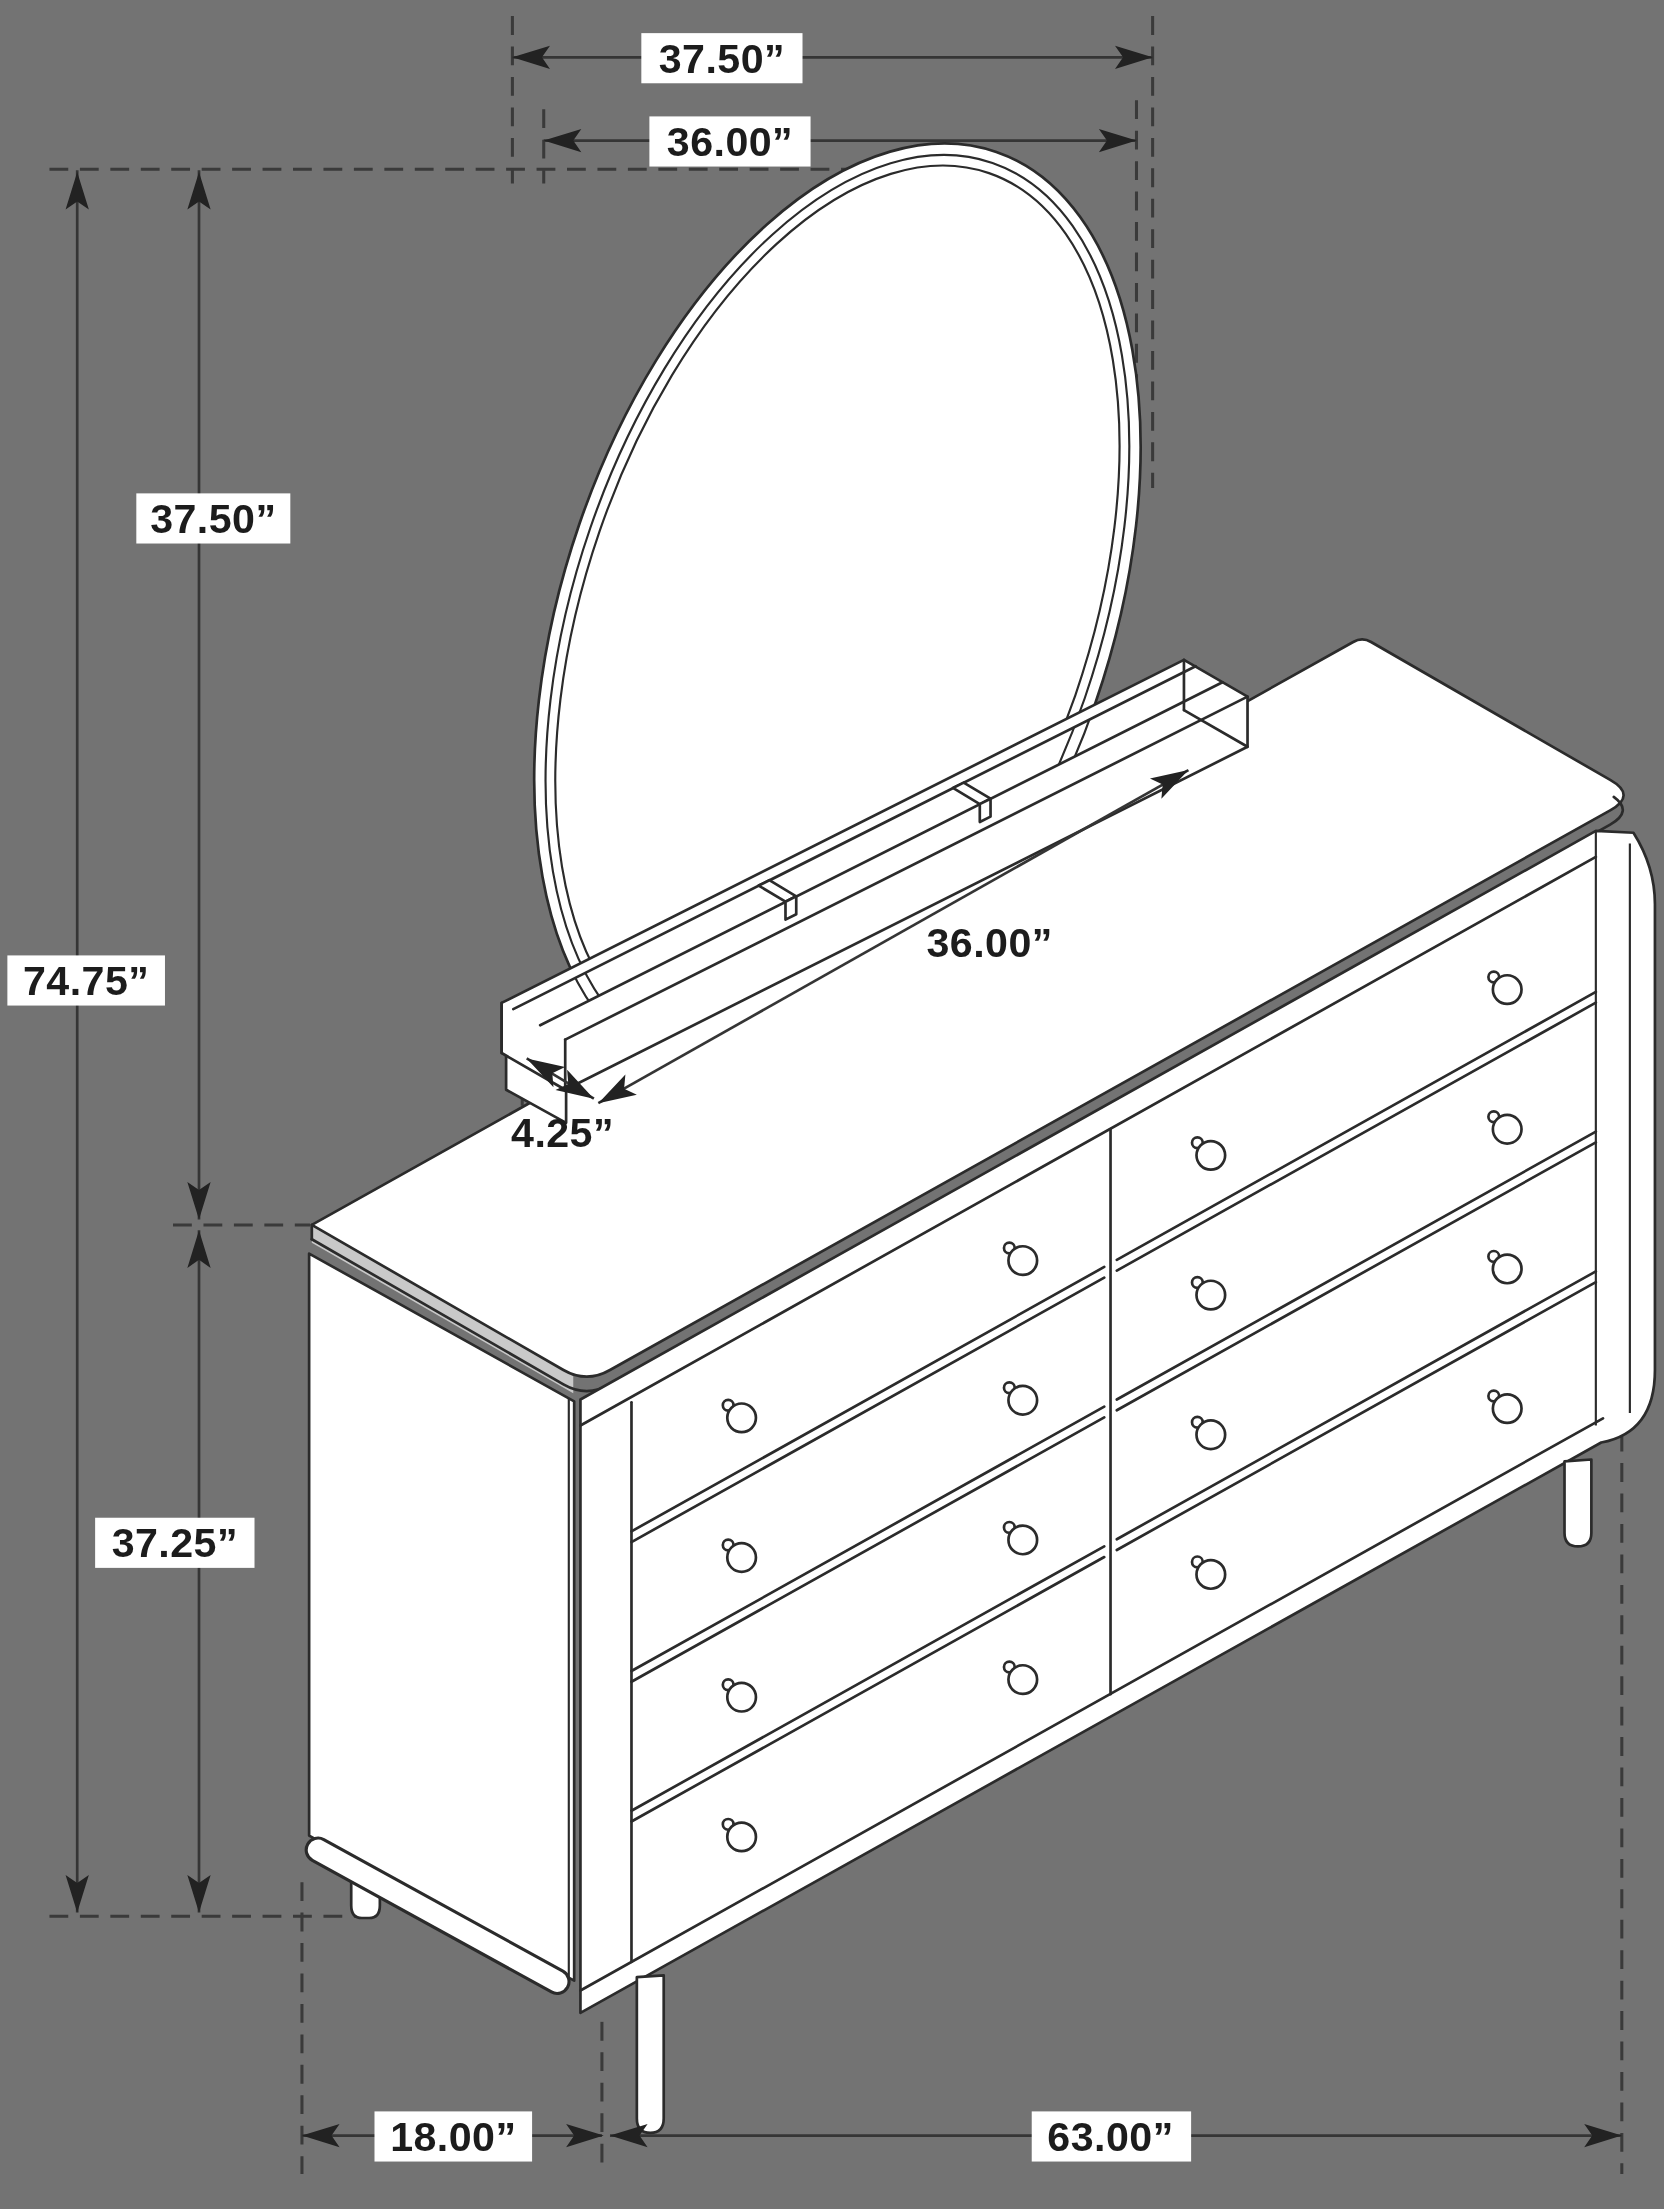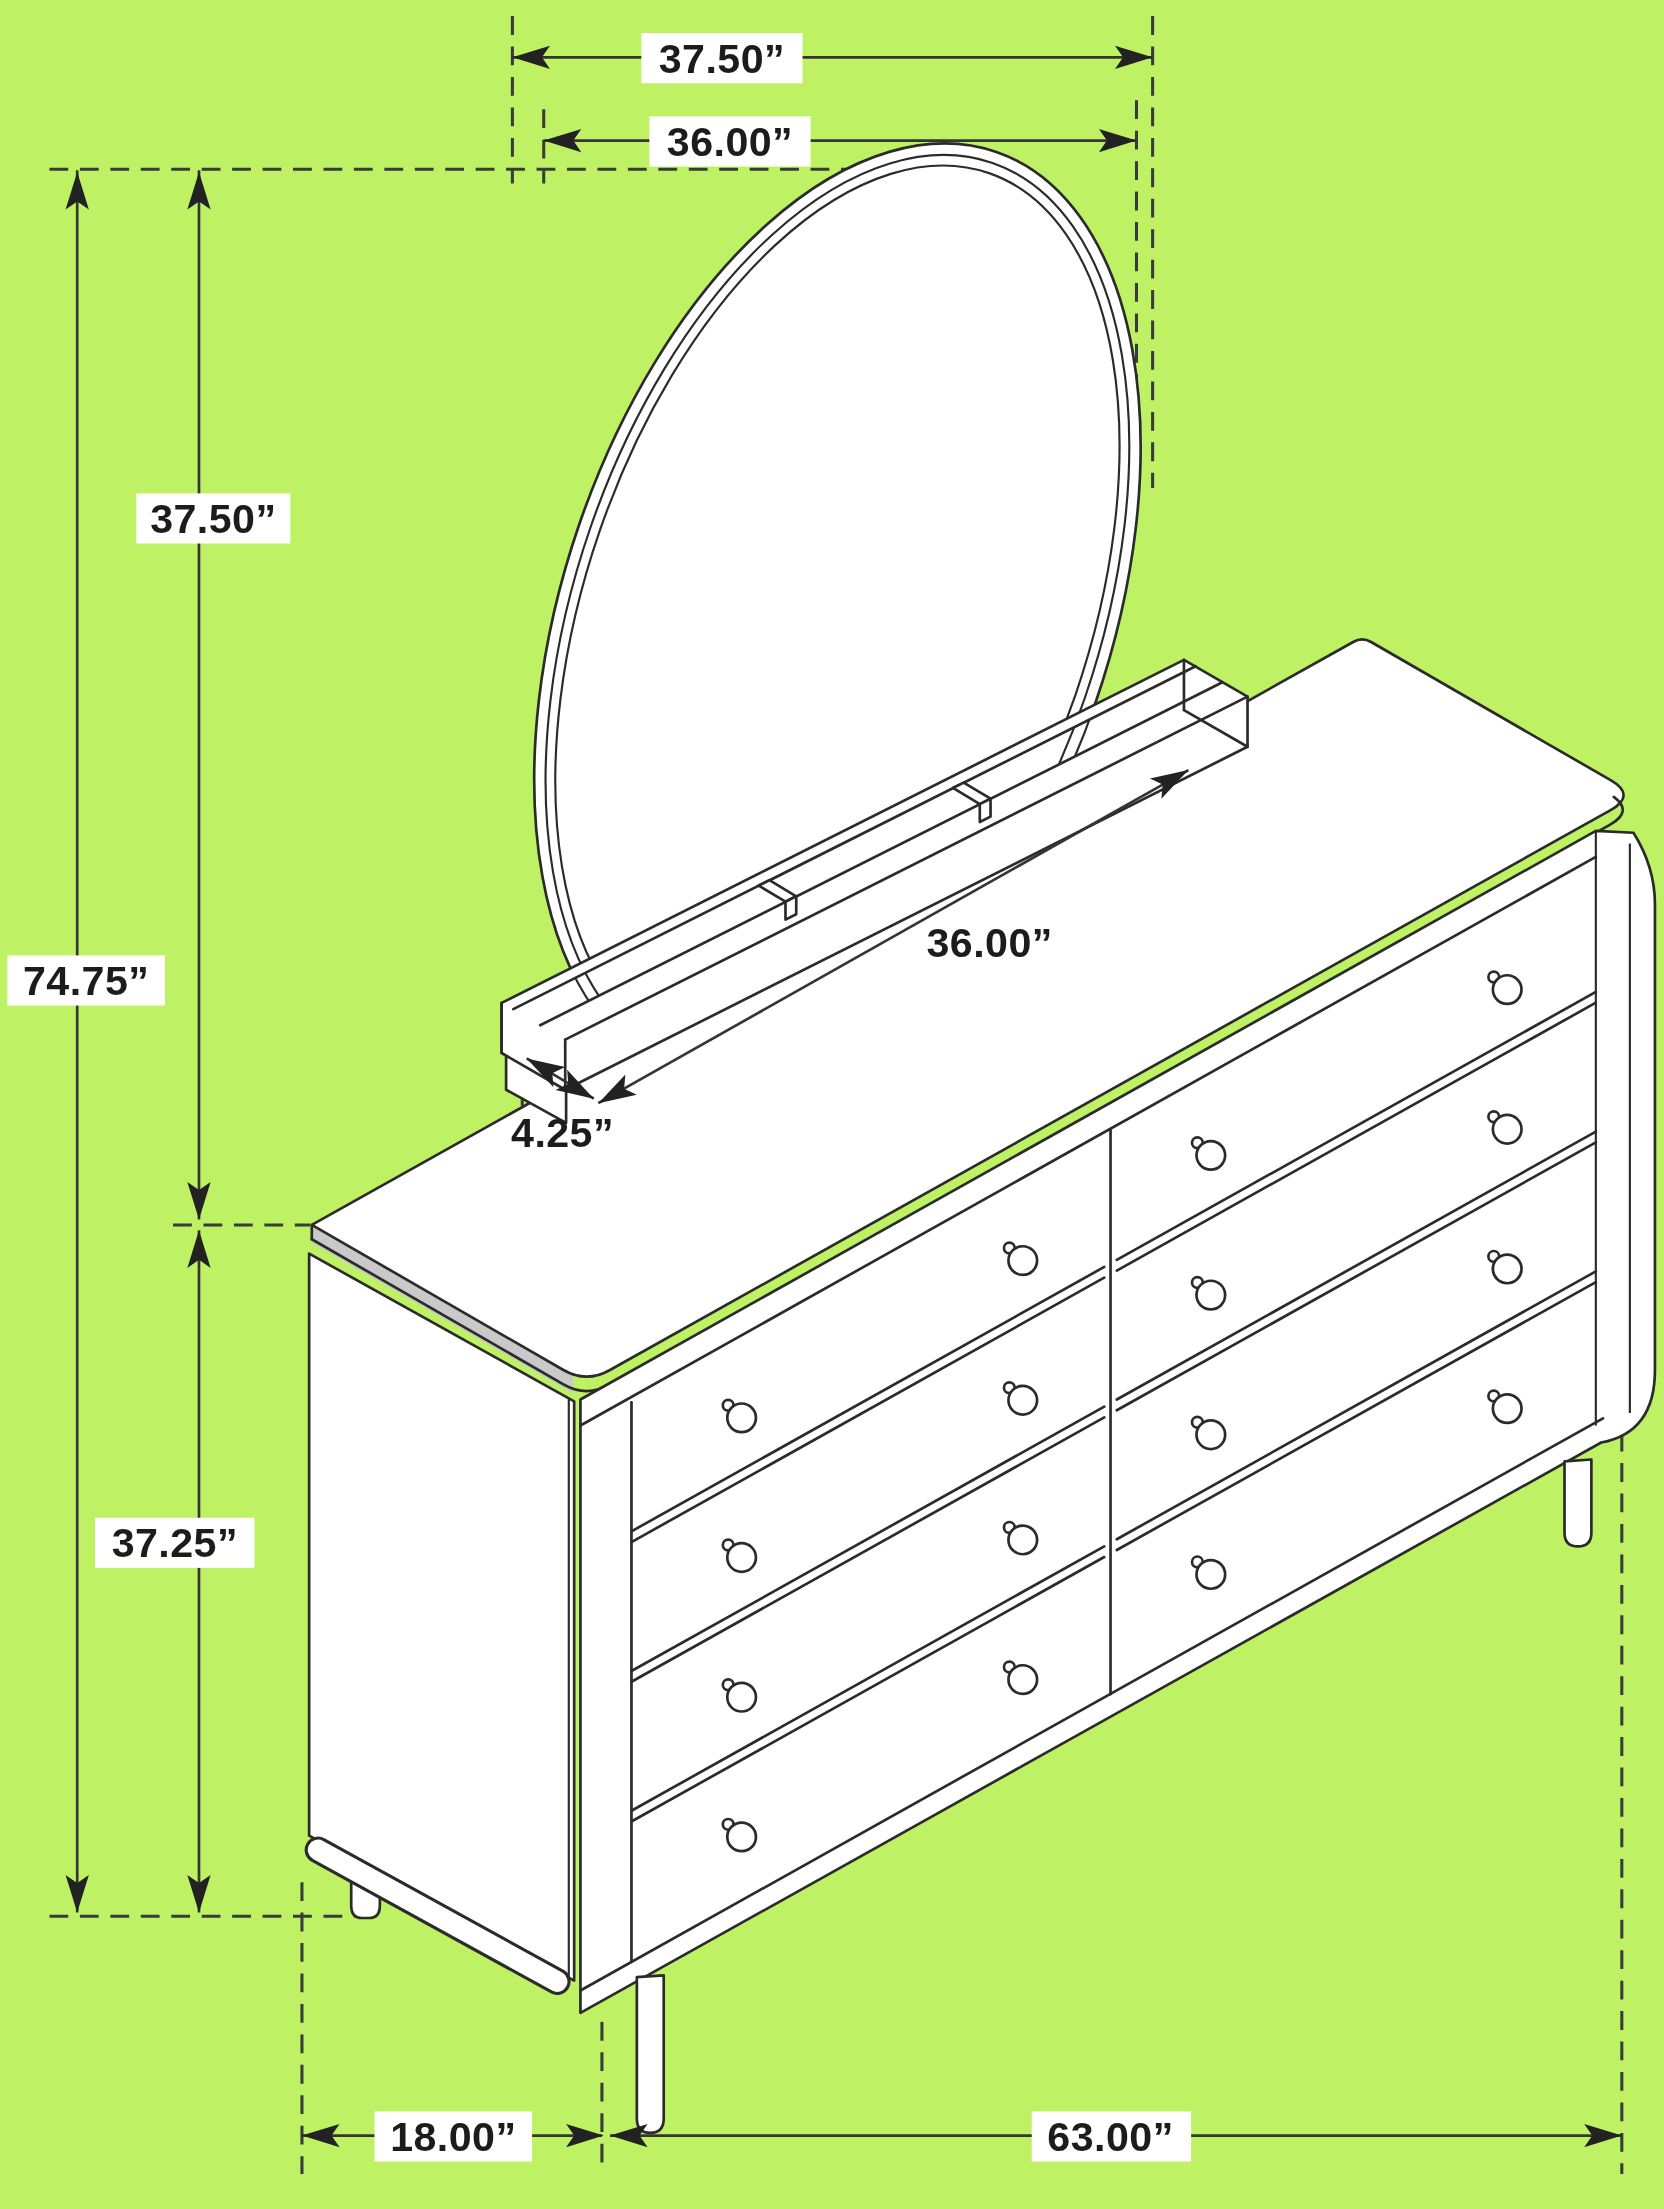--- a/index.html
+++ b/index.html
@@ -1,16 +1,16 @@
 <!DOCTYPE html>
 <html style="font-size:14.3px"><head>
 <meta charset="utf-8">
 <style>
   html,body{margin:0;padding:0;background:#ffffff;}
-  .stage{position:relative;width:1665px;height:2209px;background:#bef264;overflow:hidden;}
+  .stage{position:relative;width:1665px;height:2209px;background:#737373;overflow:hidden;}
   svg{display:block;}
   .shape{fill:#ffffff;stroke:#2b2b2b;stroke-width:3;stroke-linejoin:round;}
   .ln{fill:none;stroke:#2b2b2b;stroke-width:3;stroke-linecap:round;}
   .thin{fill:none;stroke:#2b2b2b;stroke-width:2.4;}
   .dim{fill:none;stroke:#353535;stroke-width:3;}
   .dash{fill:none;stroke:#3a3a3a;stroke-width:3.4;stroke-dasharray:21 13;}
   .arrow{fill:#222222;stroke:none;}
   .knock{fill:#ffffff;stroke:none;}
   text.dimlabel{font:700 46px "Liberation Sans", sans-serif;fill:#1c1c1c;text-anchor:middle;letter-spacing:0.5px;}
   .gray{fill:#c9c9c9;stroke:none;}

